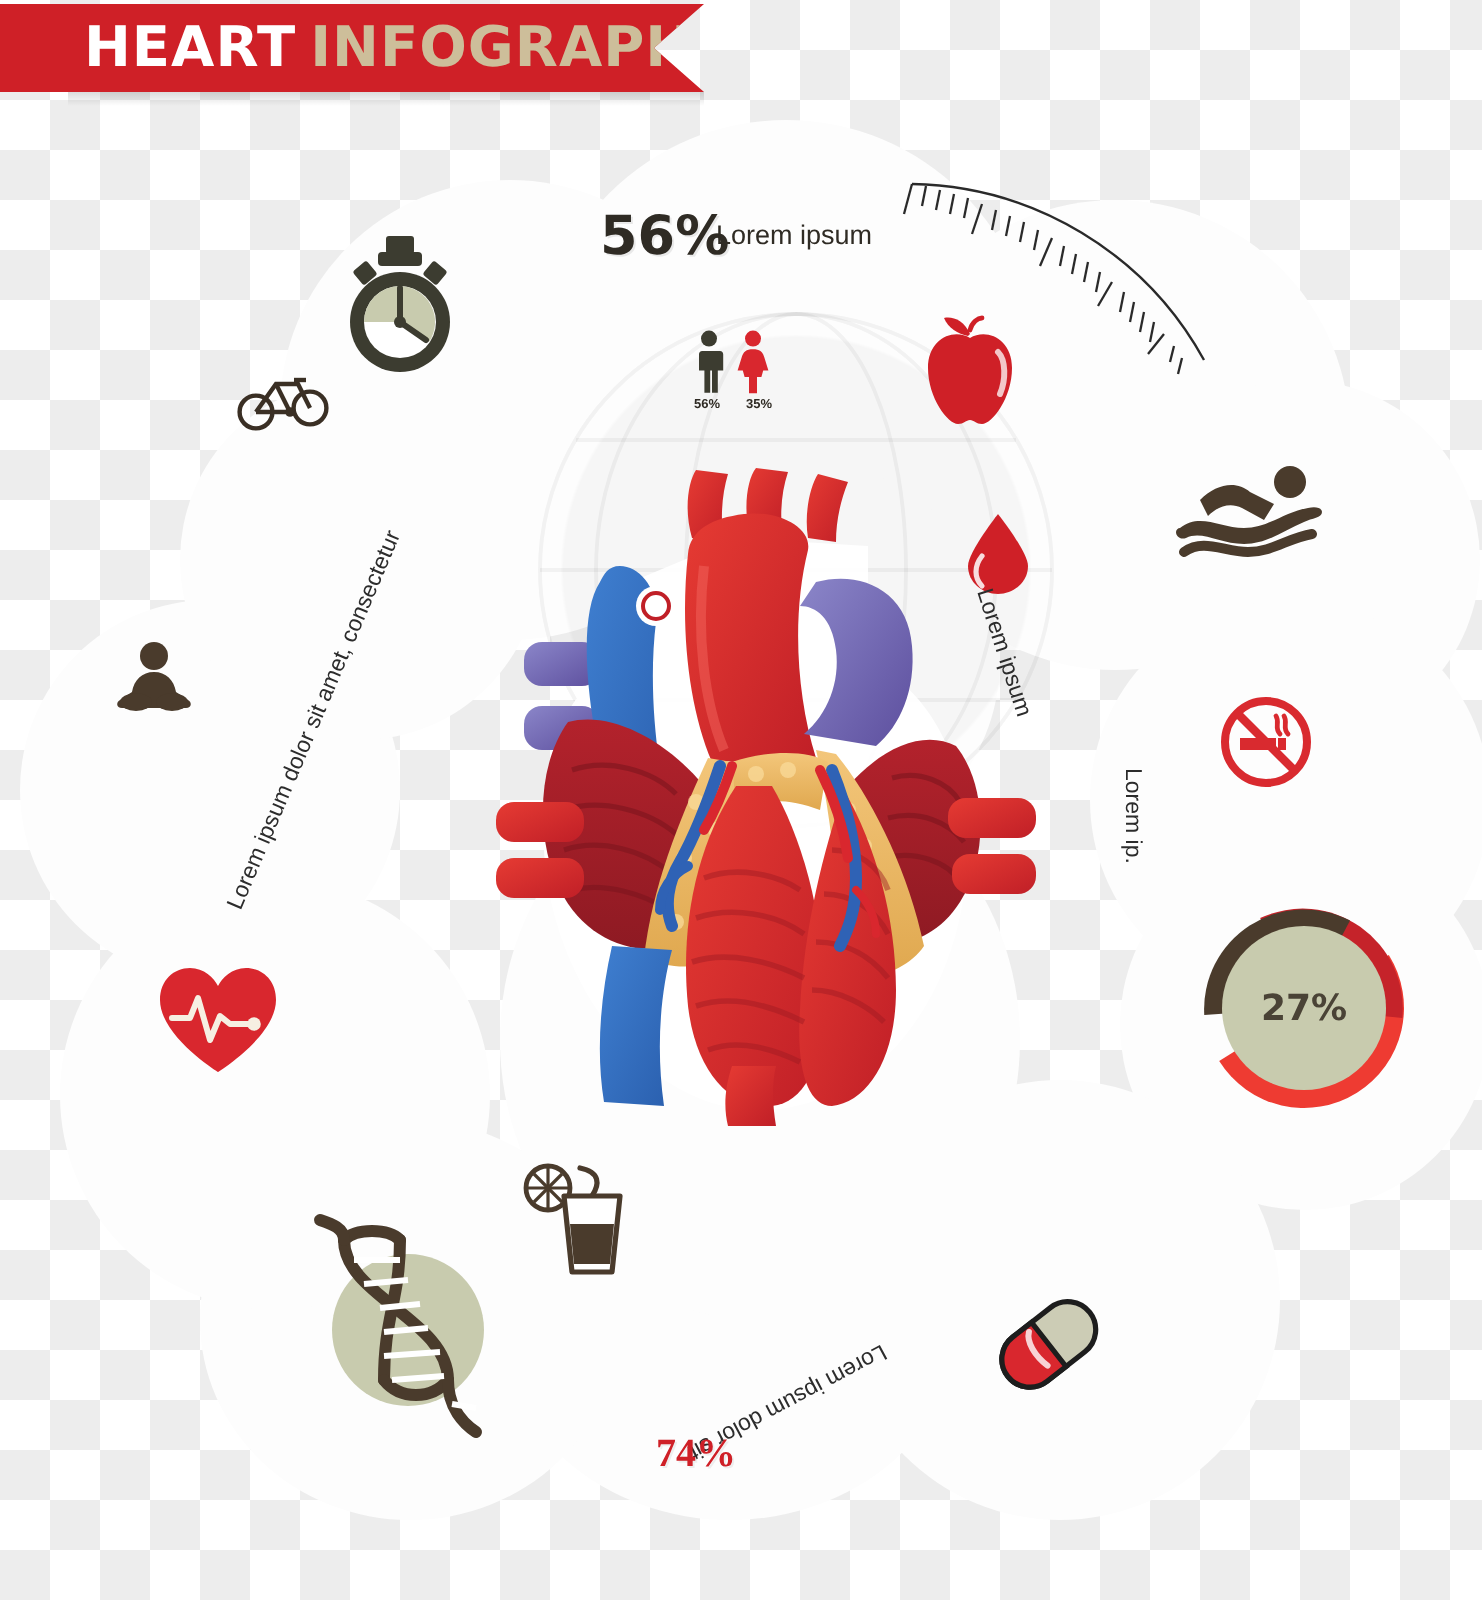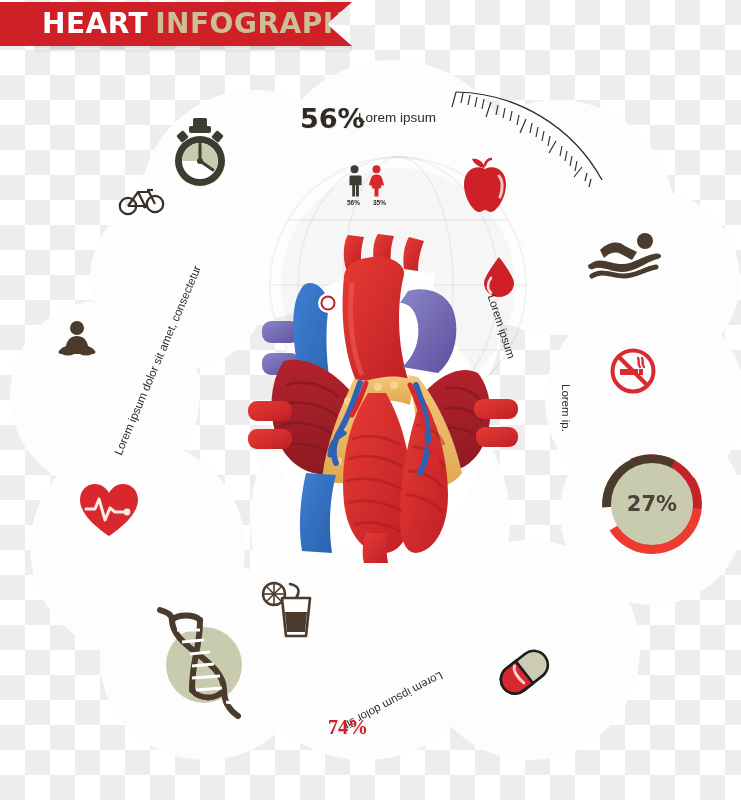--- a/index.html
+++ b/index.html
@@ -70,21 +70,21 @@
     text-shadow:1px 1px 0 rgba(0,0,0,.06);
   }
 
   
   #donut{position:absolute;left:598px;top:450px;width:108px;height:108px;}
   #donut .hub{
     position:absolute;left:13px;top:13px;width:82px;height:82px;border-radius:50%;
     background:#c8cbae;display:flex;align-items:center;justify-content:center;
   }
   #donut .hub span{
-    font-size:21px;font-weight:bold;color:#4a4336;
+    font-size:18px;font-weight:bold;color:#4a4336;
     font-family:"DejaVu Sans", sans-serif;
   }
 
   svg{display:block;overflow:visible;}
 </style>
 </head>
 <body>
 
 <div id="stage">
 

